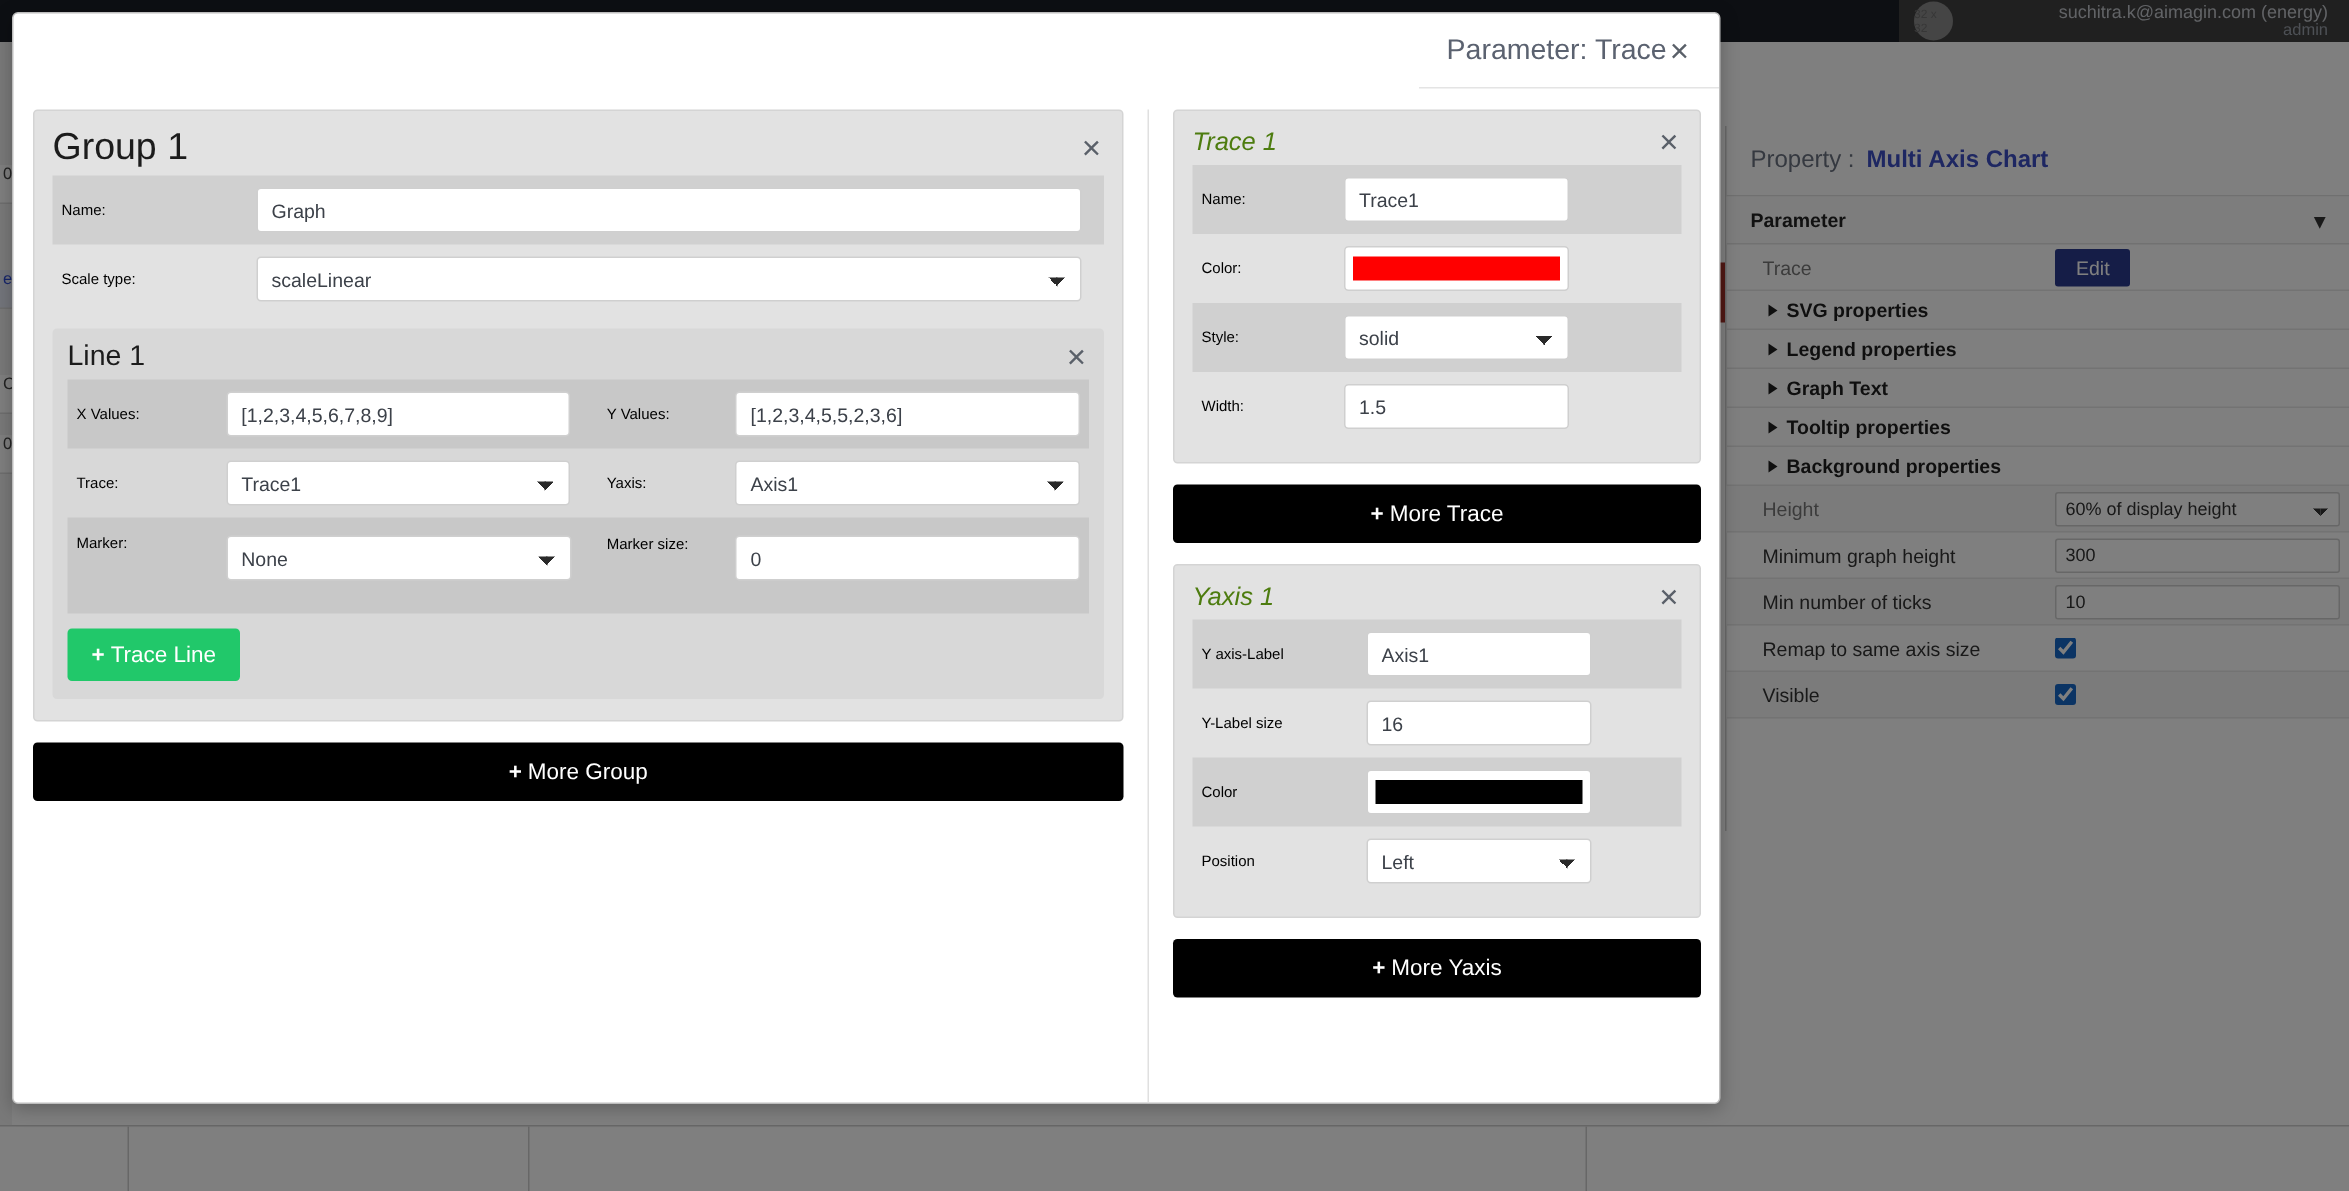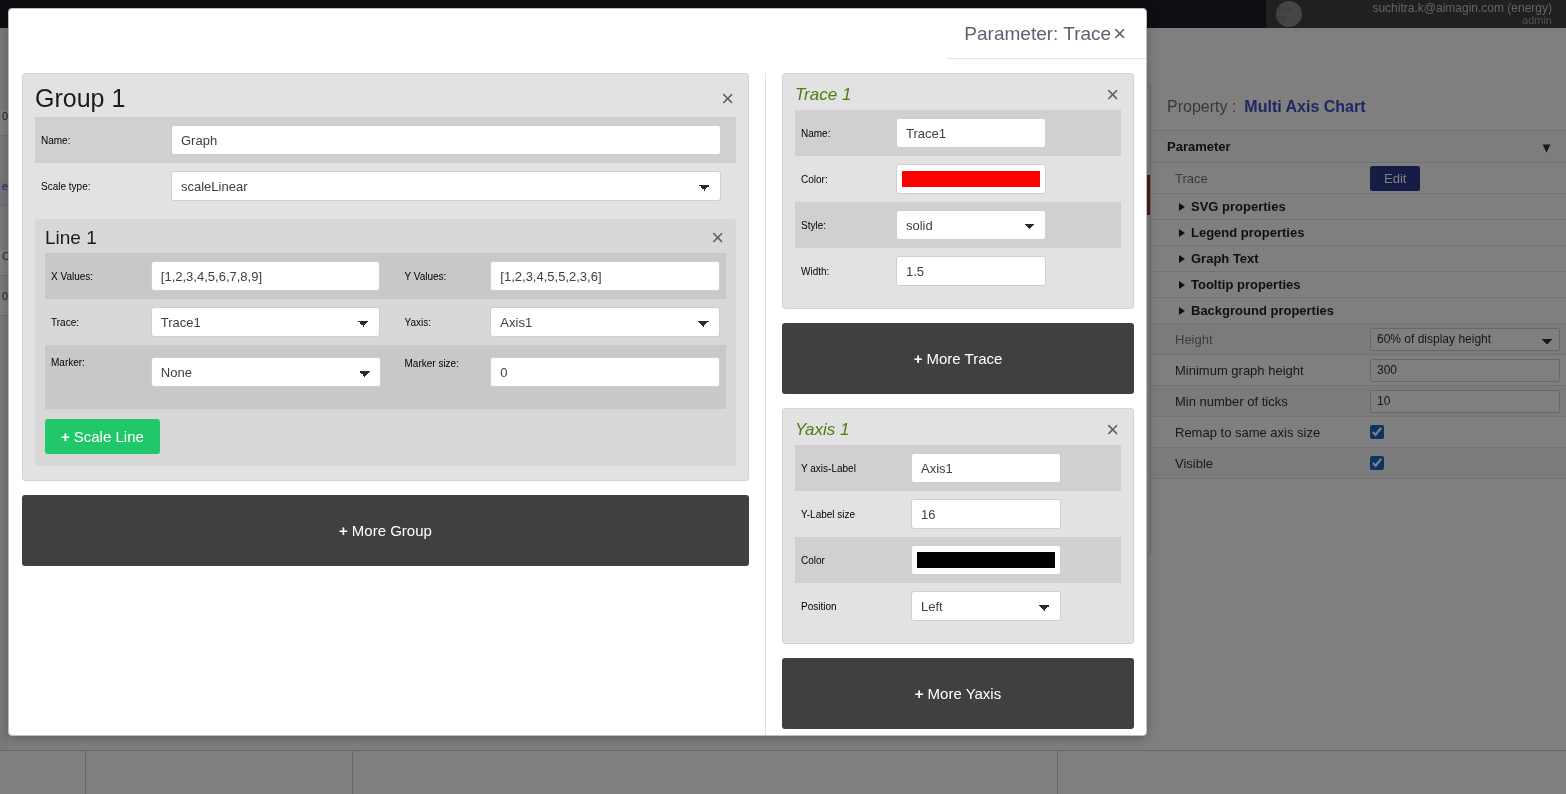--- a/index.html
+++ b/index.html
@@ -198,21 +198,21 @@
   }
   .color-well {
     height: 30px; border: 1px solid #cfcfcf; border-radius: 3px;
     background: #fff; display: flex; align-items: center;
     padding: 0 5px;
   }
   .color-swatch { width: 100%; height: 16px; }
 
   .btn-wide {
     display: block; width: 100%; border: 0; border-radius: 3px;
-    background: #404040; color: #fff; font-size: 15px; padding: 27px 0;
+    background: #000000; color: #fff; font-size: 15px; padding: 11px 0;
     cursor: pointer; margin-bottom: 14px; font-family: inherit;
   }
   .btn-green {
     border: 0; border-radius: 3px; background: #21c86a; color: #fff;
     font-size: 15px; padding: 9px 16px; cursor: pointer; margin-top: 10px;
     font-family: inherit;
   }
   .plus { font-weight: bold; margin-right: 4px; }
 </style>
 </head>
@@ -366,21 +366,21 @@
 
           <div class="frow shade-dark" style="min-height:64px;align-items:flex-start;padding-top:12px">
             <span class="flabel" style="width:100px">Marker:</span>
             <select class="fin" style="width:230px">
               <option>None</option>
             </select>
             <span class="flabel" style="width:110px;padding-left:24px;line-height:1.35">Marker size:</span>
             <input class="fin" style="width: 230px;" value="0">
           </div>
 
-          <button class="btn-green"><span class="plus">+</span><span>Scale Line</span></button>
+          <button class="btn-green"><span class="plus">+</span><span>Trace Line</span></button>
         </div>
       </div>
 
       <button class="btn-wide"><span class="plus">+</span><span>More Group</span></button>
     </div>
 
     <div class="col-right">
 
       <div class="panel">
         <div class="panel-head">

